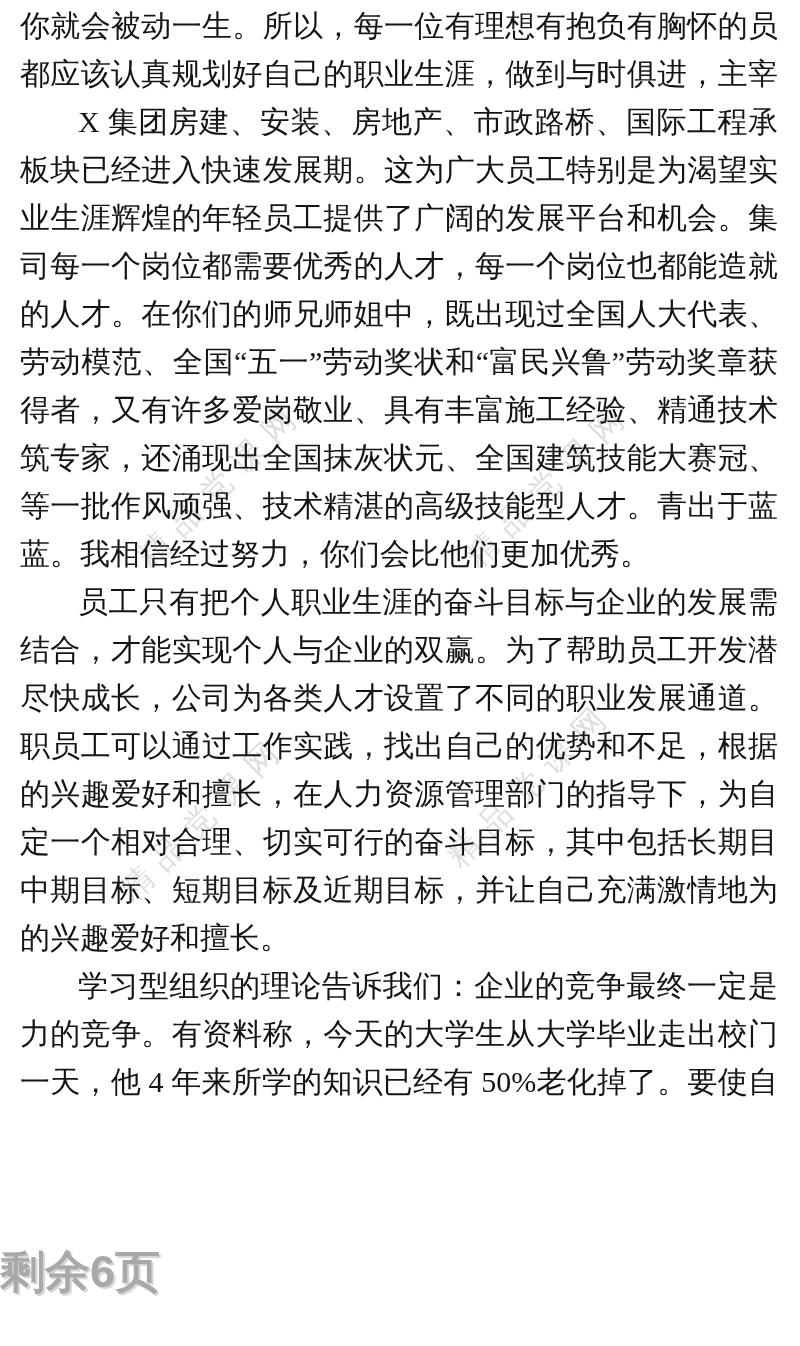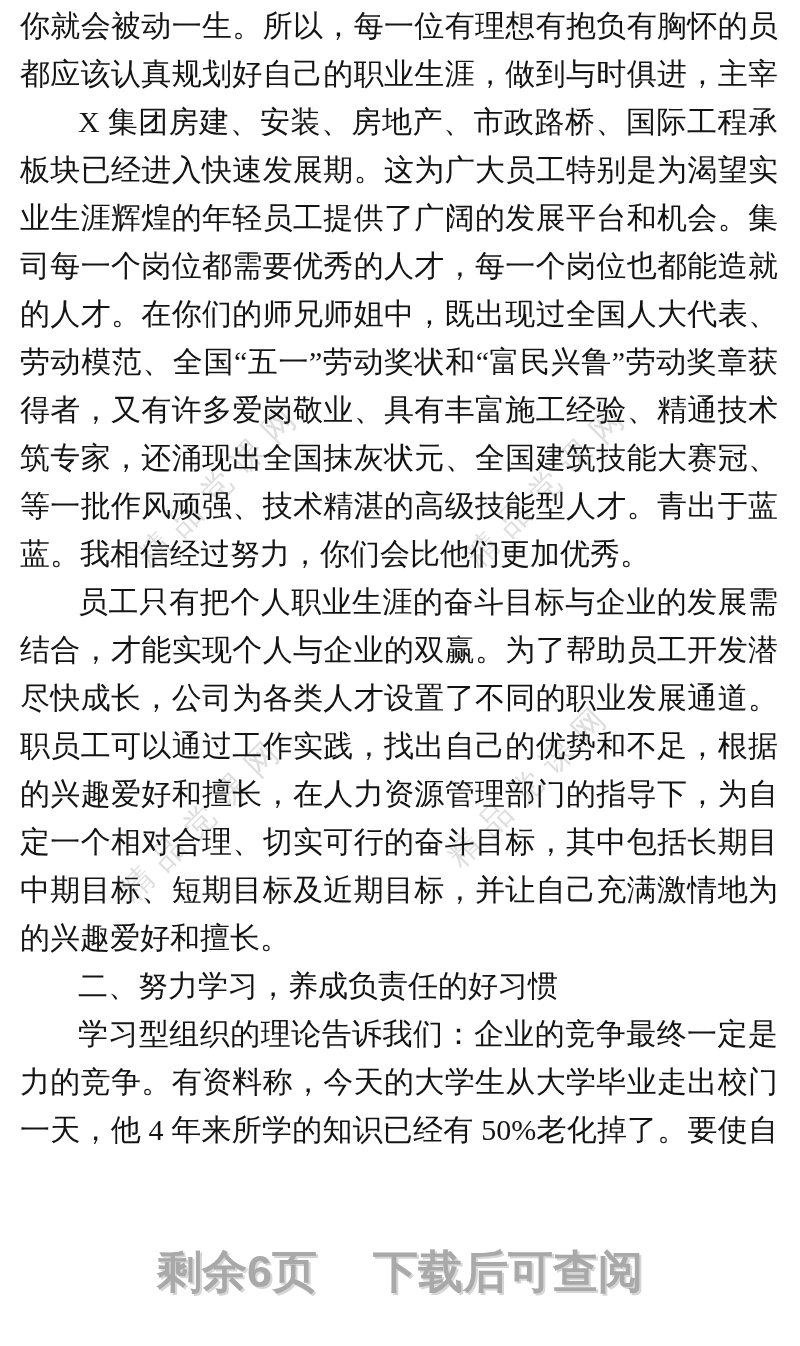--- a/index.html
+++ b/index.html
@@ -55,21 +55,21 @@
   }
   .line.indent {
     text-indent: 58px;
   }
   .footer {
     position: absolute;
     top: 1242px;
     left: 0;
     right: 0;
     display: flex;
-    justify-content: center;
+    justify-content: space-between;
     gap: 56px;
     z-index: 2;
     font-family: "Liberation Sans", sans-serif;
     font-weight: bold;
     font-size: 45px;
     color: var(--footer-color, #a9a9a9);
     text-shadow: 2px 2px 0 #d6d6d6;
   }
 </style>
 </head>
@@ -98,24 +98,22 @@
       <div class="line">等一批作风顽强、技术精湛的高级技能型人才。青出于蓝胜于</div>
       <div class="line noj">蓝。我相信经过努力，你们会比他们更加优秀。</div>
       <div class="line indent">员工只有把个人职业生涯的奋斗目标与企业的发展需求相</div>
       <div class="line">结合，才能实现个人与企业的双赢。为了帮助员工开发潜能，</div>
       <div class="line">尽快成长，公司为各类人才设置了不同的职业发展通道。新入</div>
       <div class="line">职员工可以通过工作实践，找出自己的优势和不足，根据自己</div>
       <div class="line">的兴趣爱好和擅长，在人力资源管理部门的指导下，为自己制</div>
       <div class="line">定一个相对合理、切实可行的奋斗目标，其中包括长期目标、</div>
       <div class="line">中期目标、短期目标及近期目标，并让自己充满激情地为实现</div>
       <div class="line noj">的兴趣爱好和擅长。</div>
-      <div class="line indent noj">二、努力学习，养成负责任的好习惯</div>
       <div class="line indent">学习型组织的理论告诉我们：企业的竞争最终一定是学习</div>
       <div class="line">力的竞争。有资料称，今天的大学生从大学毕业走出校门的那</div>
       <div class="line">一天，他 4 年来所学的知识已经有 50%老化掉了。要使自己尽快</div>
     </div>
 
   <div class="footer">
     <span>剩余6页</span>
-    <span>下载后可查阅</span>
   </div>
 
 </div>
 
 </body></html>

